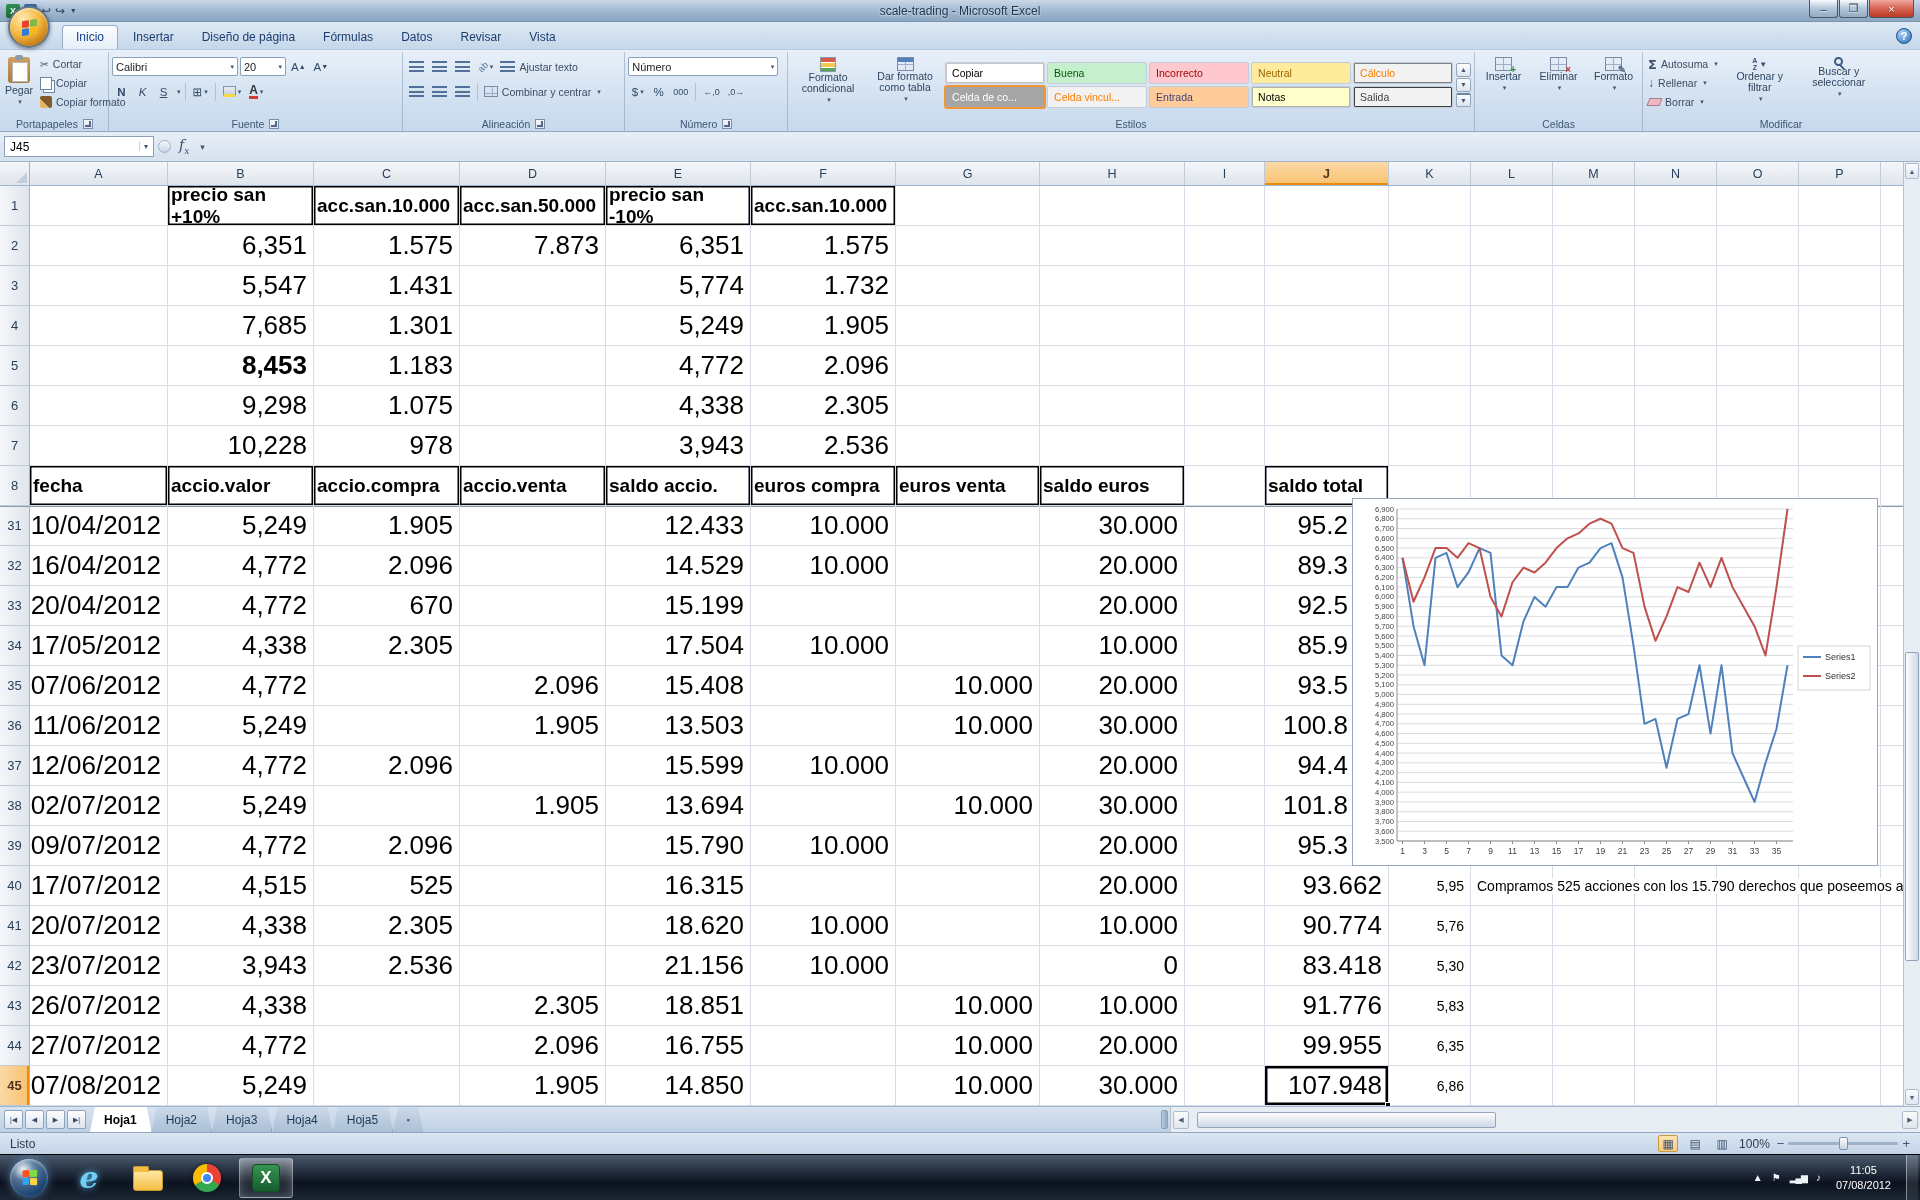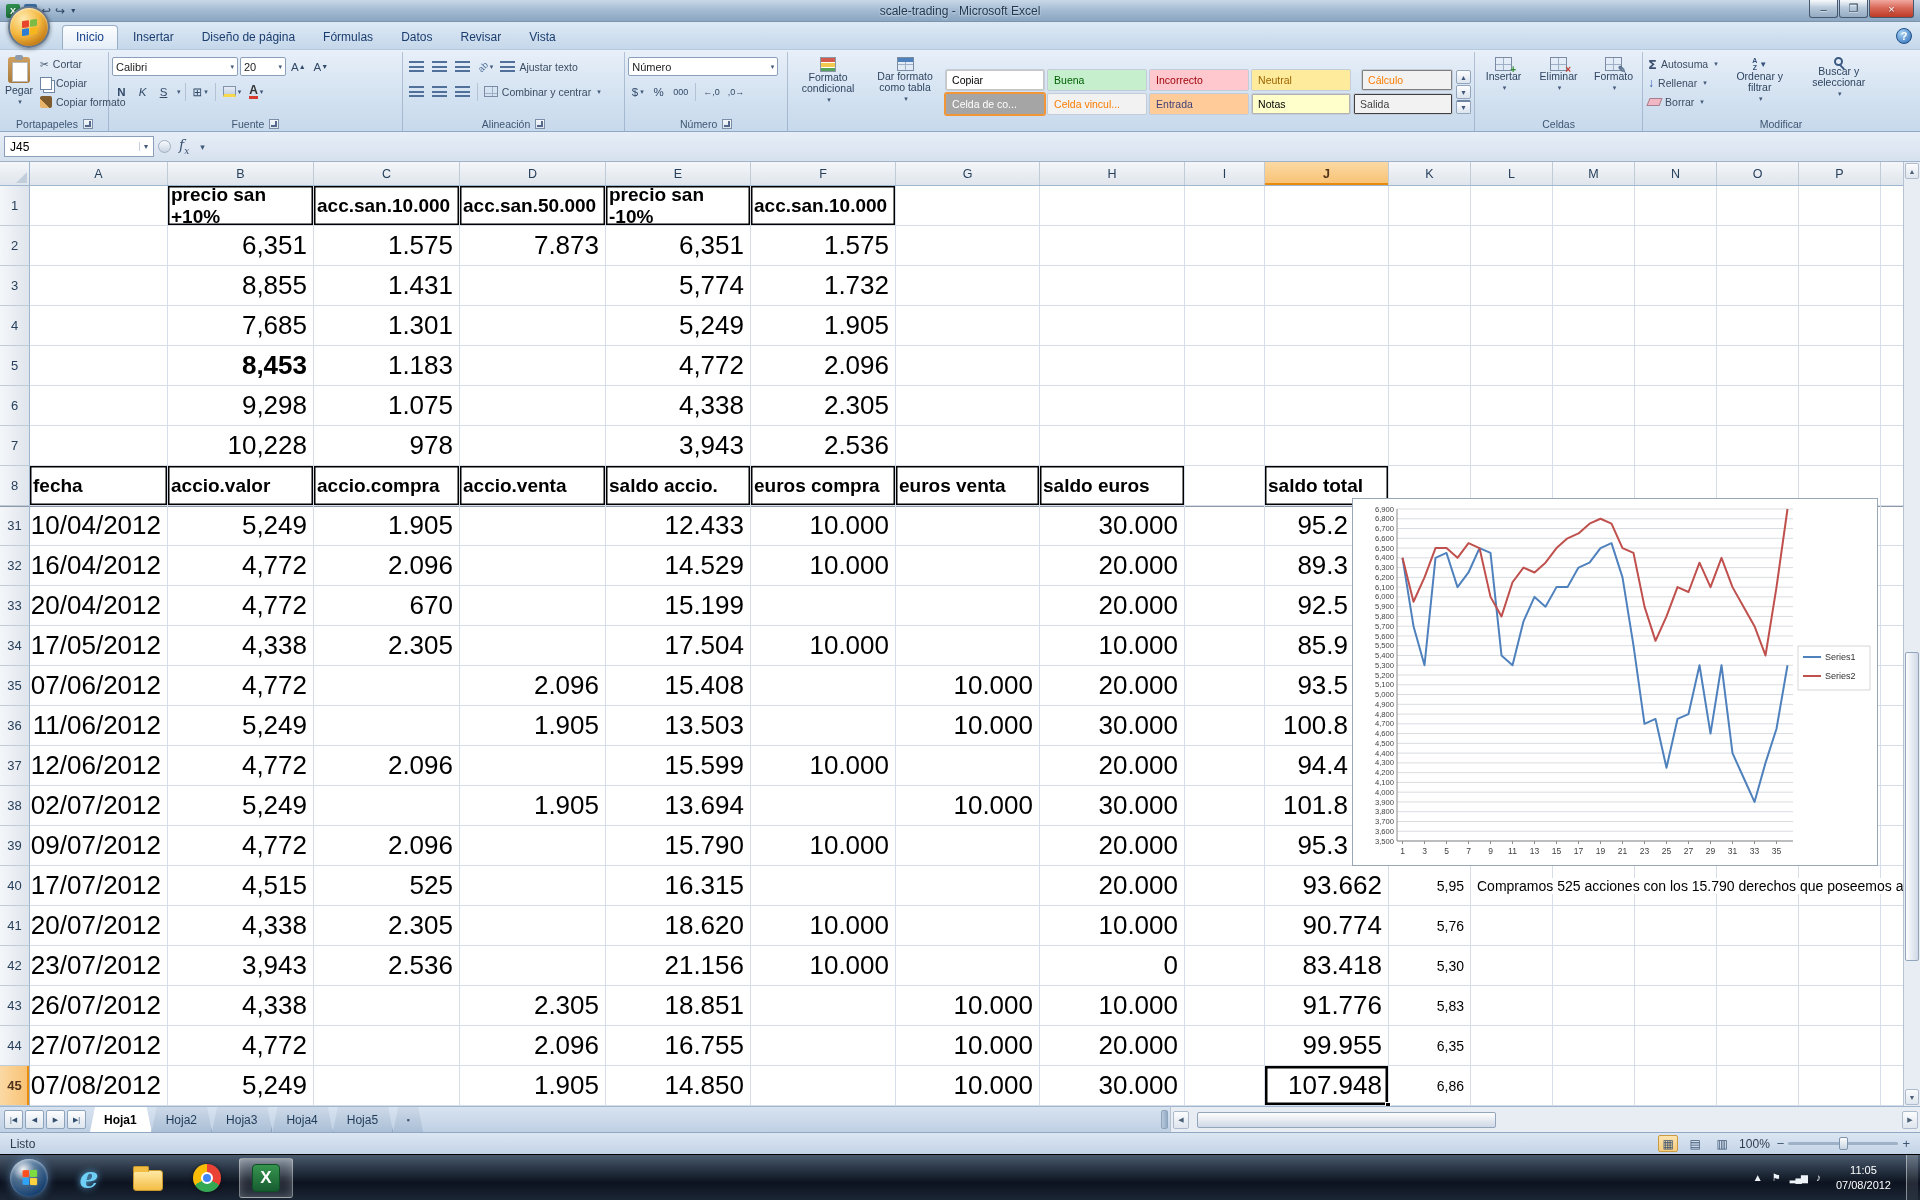--- a/index.html
+++ b/index.html
@@ -347,33 +347,36 @@
         <div class="bigbtn" style="width:74px">
           <span class="tbl-ic"></span>
           <span>Dar formato como tabla</span>
             <span class="dd">▾</span>
         </div>
         <div id="style-gallery">
             <div class="gal-item" style="background: rgb(255, 255, 255); color: rgb(0, 0, 0); box-shadow: rgb(198, 198, 198) 0px 0px 0px 1px inset;">Copiar</div>
             <div class="gal-item" style="background: rgb(198, 239, 206); color: rgb(0, 97, 0);">Buena</div>
             <div class="gal-item" style="background: rgb(255, 199, 206); color: rgb(156, 0, 6);">Incorrecto</div>
             <div class="gal-item" style="background: rgb(255, 235, 156); color: rgb(156, 101, 0);">Neutral</div>
-            <div class="gal-item" style="background: rgb(242, 242, 242); color: rgb(250, 125, 0); box-shadow: rgb(127, 127, 127) 0px 0px 0px 1px inset; margin-left: 8px;">Cálculo</div>
+            <div class="gal-item" style="background: rgb(242, 242, 242); color: rgb(250, 125, 0); box-shadow: rgb(127, 127, 127) 0px 0px 0px 1px inset;">Cálculo</div>
             <div class="gal-item sel" style="background: rgb(165, 165, 165); color: rgb(255, 255, 255);">Celda de co...</div>
             <div class="gal-item" style="background: rgb(242, 242, 242); color: rgb(250, 125, 0);">Celda vincul...</div>
             <div class="gal-item" style="background: rgb(255, 204, 153); color: rgb(63, 63, 118);">Entrada</div>
             <div class="gal-item" style="background: rgb(255, 255, 204); color: rgb(0, 0, 0); box-shadow: rgb(178, 178, 178) 0px 0px 0px 1px inset;">Notas</div>
             <div class="gal-item" style="background: rgb(242, 242, 242); color: rgb(63, 63, 63); box-shadow: rgb(63, 63, 63) 0px 0px 0px 1px inset;">Salida</div>
           </div>
         <div class="gal-arrows">
           <div class="gab">▲</div>
           <div class="gab">▼</div>
           <div class="gab" style="border-top:2px solid #6d84a2">▼</div>
         </div>
       </div>
+      <div class="rg-label">
+          <span>Estilos</span>
+        </div>
     </div>
 
     <div class="rgroup" style="width:168px">
       <div class="rg-body" style="justify-content:center">
         <div class="bigbtn">
           <span class="cellgrid">
               <span class="ov" style="color:#2c8b2c">+</span>
             </span>
           <span>Insertar</span>
             <span class="dd">▾</span>
@@ -626,21 +629,21 @@
             <div class="cell" style="width: 82px;"></div>
             <div class="cell" style="width: 82px;"></div>
             <div class="cell" style="width: 82px;"></div>
             <div class="cell" style="width: 82px;"></div>
             <div class="cell" style="width: 82px;"></div>
             <div class="cellfill"></div>
           </div>
           <div class="grow">
             <div class="rowh">3</div>
             <div class="cell" style="width: 138px;"></div>
-            <div class="cell" style="width: 146px;">8,855</div>
+            <div class="cell" style="width: 146px;">5,547</div>
             <div class="cell" style="width: 146px;">1.431</div>
             <div class="cell" style="width: 146px;"></div>
             <div class="cell" style="width: 145px;">5,774</div>
             <div class="cell" style="width: 145px;">1.732</div>
             <div class="cell" style="width: 144px;"></div>
             <div class="cell" style="width: 145px;"></div>
             <div class="cell" style="width: 80px;"></div>
             <div class="cell" style="width: 124px;"></div>
             <div class="cell" style="width: 82px;"></div>
             <div class="cell" style="width: 82px;"></div>

